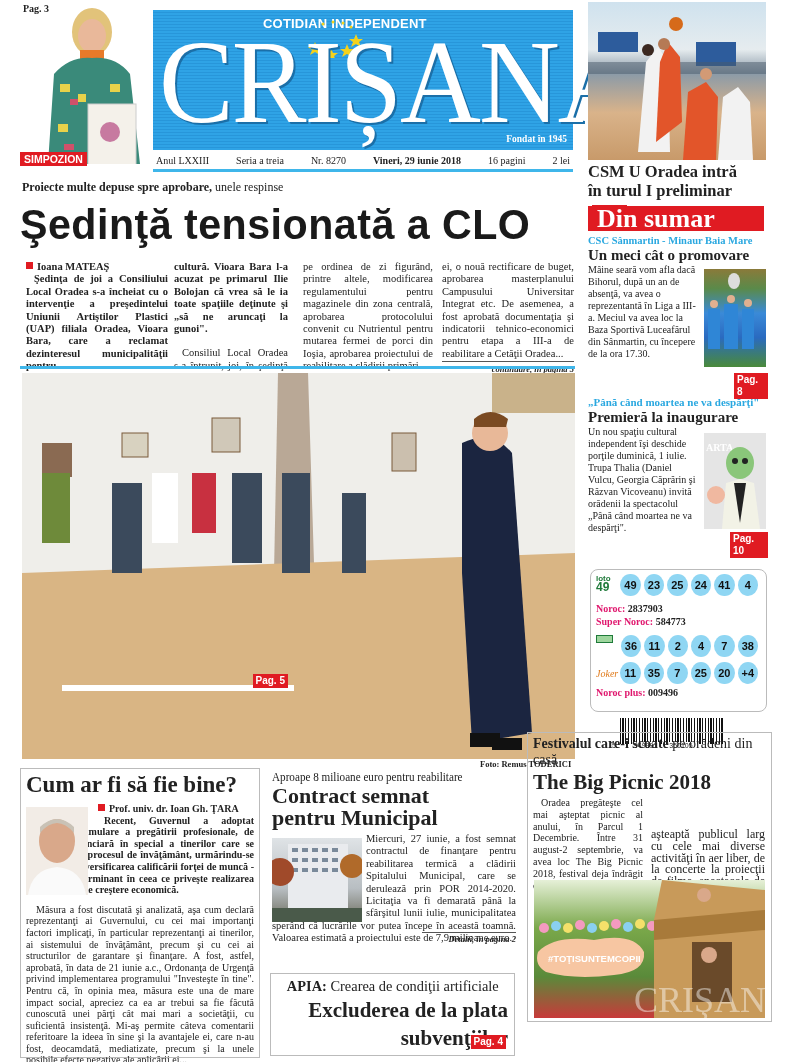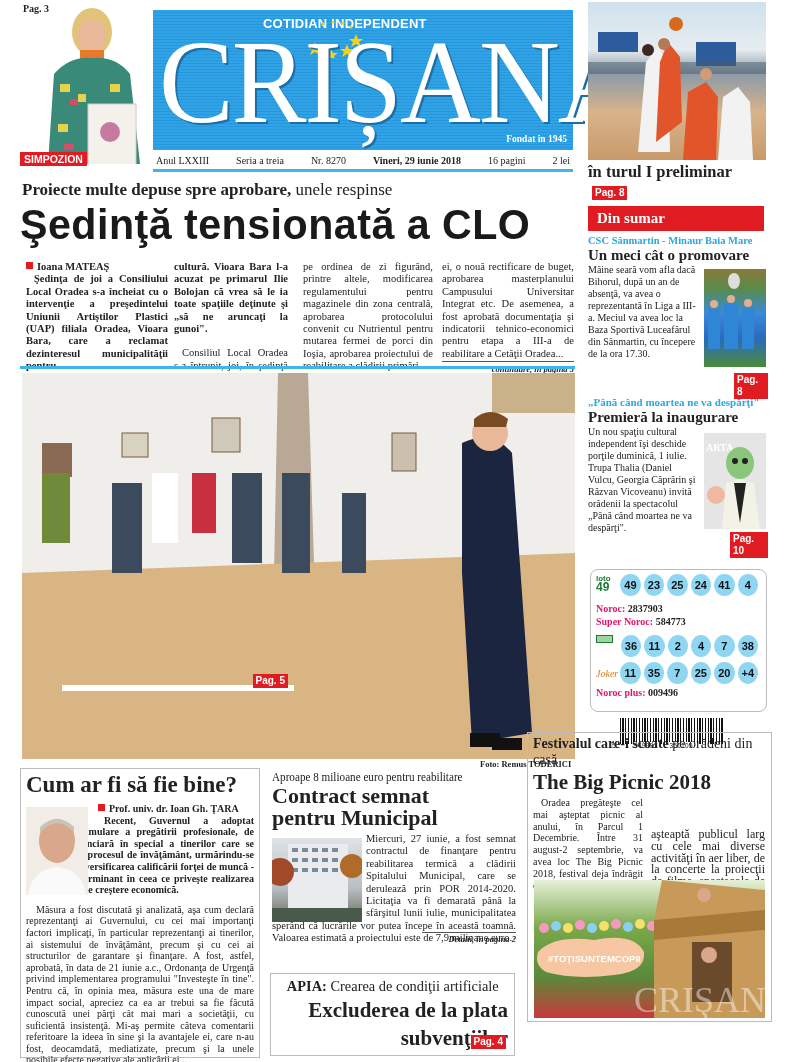--- a/index.html
+++ b/index.html
@@ -77,26 +77,27 @@
       <path d="M68 140 L72 60 L80 40 L92 55 L94 120Z" fill="#e2552a"></path>
       <path d="M95 158 L100 90 L118 80 L130 95 L128 158Z" fill="#e2552a"></path>
       <path d="M130 158 L135 95 L150 85 L162 100 L165 158Z" fill="#f2f2f2"></path>
       <circle cx="88" cy="22" r="7" fill="#d66a1a"></circle>
       <circle cx="76" cy="42" r="6" fill="#b57a55"></circle>
       <circle cx="118" cy="72" r="6" fill="#d29a75"></circle>
       <circle cx="60" cy="48" r="6" fill="#3b2820"></circle>
     </svg>
   </div>
   <div class="abs serif bold" data-name="basketball-headline" style="left:2px;top:160px;font-size:16.5px;line-height:19px;color:#222;">
+    <div data-name="headline-line">CSM U Oradea intră</div>
     <div><span data-name="headline-line">în turul I preliminar</span>
       <span class="pagtag" data-name="page-tag" style="margin-left:4px;">Pag. 8</span></div>
   </div>
 </div>
 
-<div class="abs serif" data-name="lead-kicker" style="left:22px;top:180px;font-size:17px;">
+<div class="abs serif" data-name="lead-kicker" style="left:22px;top:180px;font-size:12px;">
   <span class="bold">Proiecte multe depuse spre aprobare,</span><span> unele respinse</span>
 </div>
 <div class="abs sans" data-name="lead-headline" style="left:20px;top:198px;font-size:42px;font-weight:900;line-height:54px;letter-spacing:0.5px;color:#1a1a1a;transform:scaleX(0.98);transform-origin:left;">Şedinţă tensionată a CLO</div>
 
 <div class="abs col serif bold" data-name="lead-column-1" style="left:26px;top:261px;width:142px;">
   <div data-name="author-byline" style="text-align:left;"><span class="redsq" data-name="bullet-icon"></span><span>Ioana MATEAŞ</span></div>
   <div data-name="article-text" style="text-indent:8px;">Şedinţa de joi a Consiliului Local Oradea s-a încheiat cu o intervenţie a preşedintelui Uniunii Artiştilor Plastici (UAP) filiala Oradea, Vioara Bara, care a reclamat dezinteresul municipalităţii pentru</div>
 </div>
 <div class="abs col serif" data-name="lead-column-2" style="left:174px;top:261px;width:114px;">
   <div class="bold" data-name="article-text">cultură. Vioara Bara l-a acuzat pe primarul Ilie Bolojan că vrea să le ia toate spaţiile deţinute şi „să ne aruncaţi la gunoi".</div>
@@ -144,21 +145,21 @@
   </svg>
   <div class="abs" data-name="photo-caption-box" style="left:40px;top:312px;width:232px;background:#fff;padding:3px 5px;">
     <span class="pagtag abs" data-name="page-tag" style="right:6px;bottom:3px;margin-top:16px;">Pag. 5</span>
   </div>
 </div>
 <div class="abs serif bold" data-name="photo-credit" style="left:480px;top:759px;font-size:8.5px;">
   <span>Foto: </span><span>Remus TODERICI</span>
 </div>
 
 <div class="abs" data-name="summary-panel" style="left:588px;top:206px;width:180px;height:356px;">
-  <div class="serif bold" data-name="summary-title" style="background:#e01b22;color:#fff;font-size:15px;line-height:25px;padding-left:9px;width:176px;">Din sumar</div>
+  <div class="serif bold" data-name="summary-title" style="background:#e01b22;color:#fff;font-size:26px;line-height:25px;padding-left:9px;width:176px;">Din sumar</div>
 
   <div data-name="summary-item" style="position:relative;margin-top:3px;height:152px;">
     <div class="serif bold" data-name="summary-kicker" style="color:#2aa8e0;font-size:10.5px;line-height:13px;">CSC Sânmartin - Minaur Baia Mare</div>
     <div class="serif bold" data-name="summary-headline" style="font-size:15px;line-height:16px;">Un meci cât o promovare</div>
     <div class="serif" data-name="summary-text" style="font-size:10px;line-height:12px;width:110px;margin-top:1px;">Mâine seară vom afla dacă Bihorul, după un an de absenţă, va avea o reprezentantă în Liga a III-a. Meciul va avea loc la Baza Sportivă Luceafărul din Sânmartin, cu începere de la ora 17.30.</div>
     <div class="abs photo" data-name="football-team-photo" style="left:116px;top:35px;width:62px;height:98px;background:linear-gradient(180deg,#8a7a3a 0%,#5a8a4a 20%,#3a8ad8 45%,#2a6ac0 70%,#4a8a3a 100%);">
       <svg width="62" height="98" viewBox="0 0 62 98">
           <ellipse cx="30" cy="12" rx="6" ry="8" fill="#ddd"></ellipse>
           <g fill="#2f86d6">
             <rect x="4" y="40" width="12" height="40"></rect>

